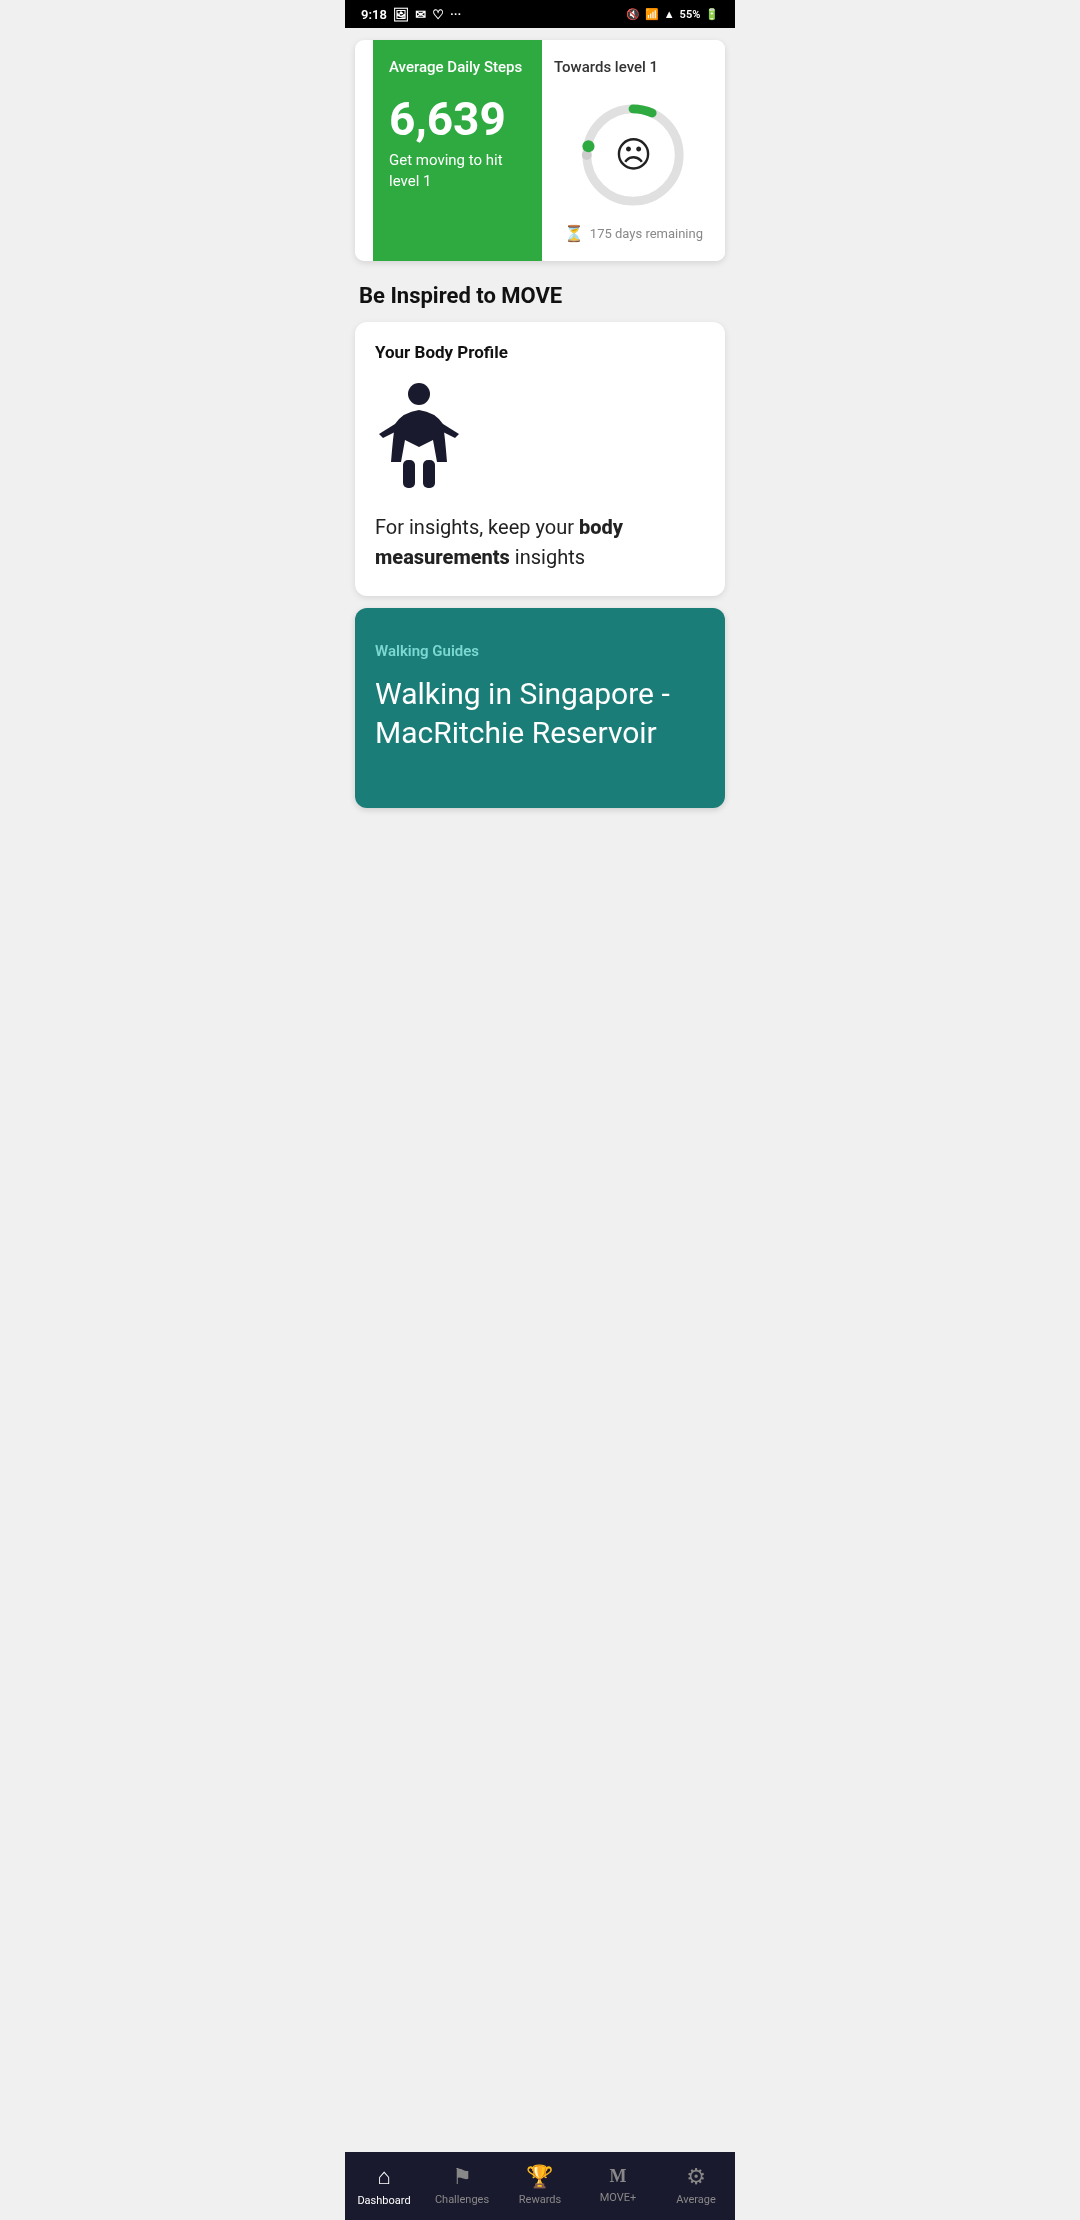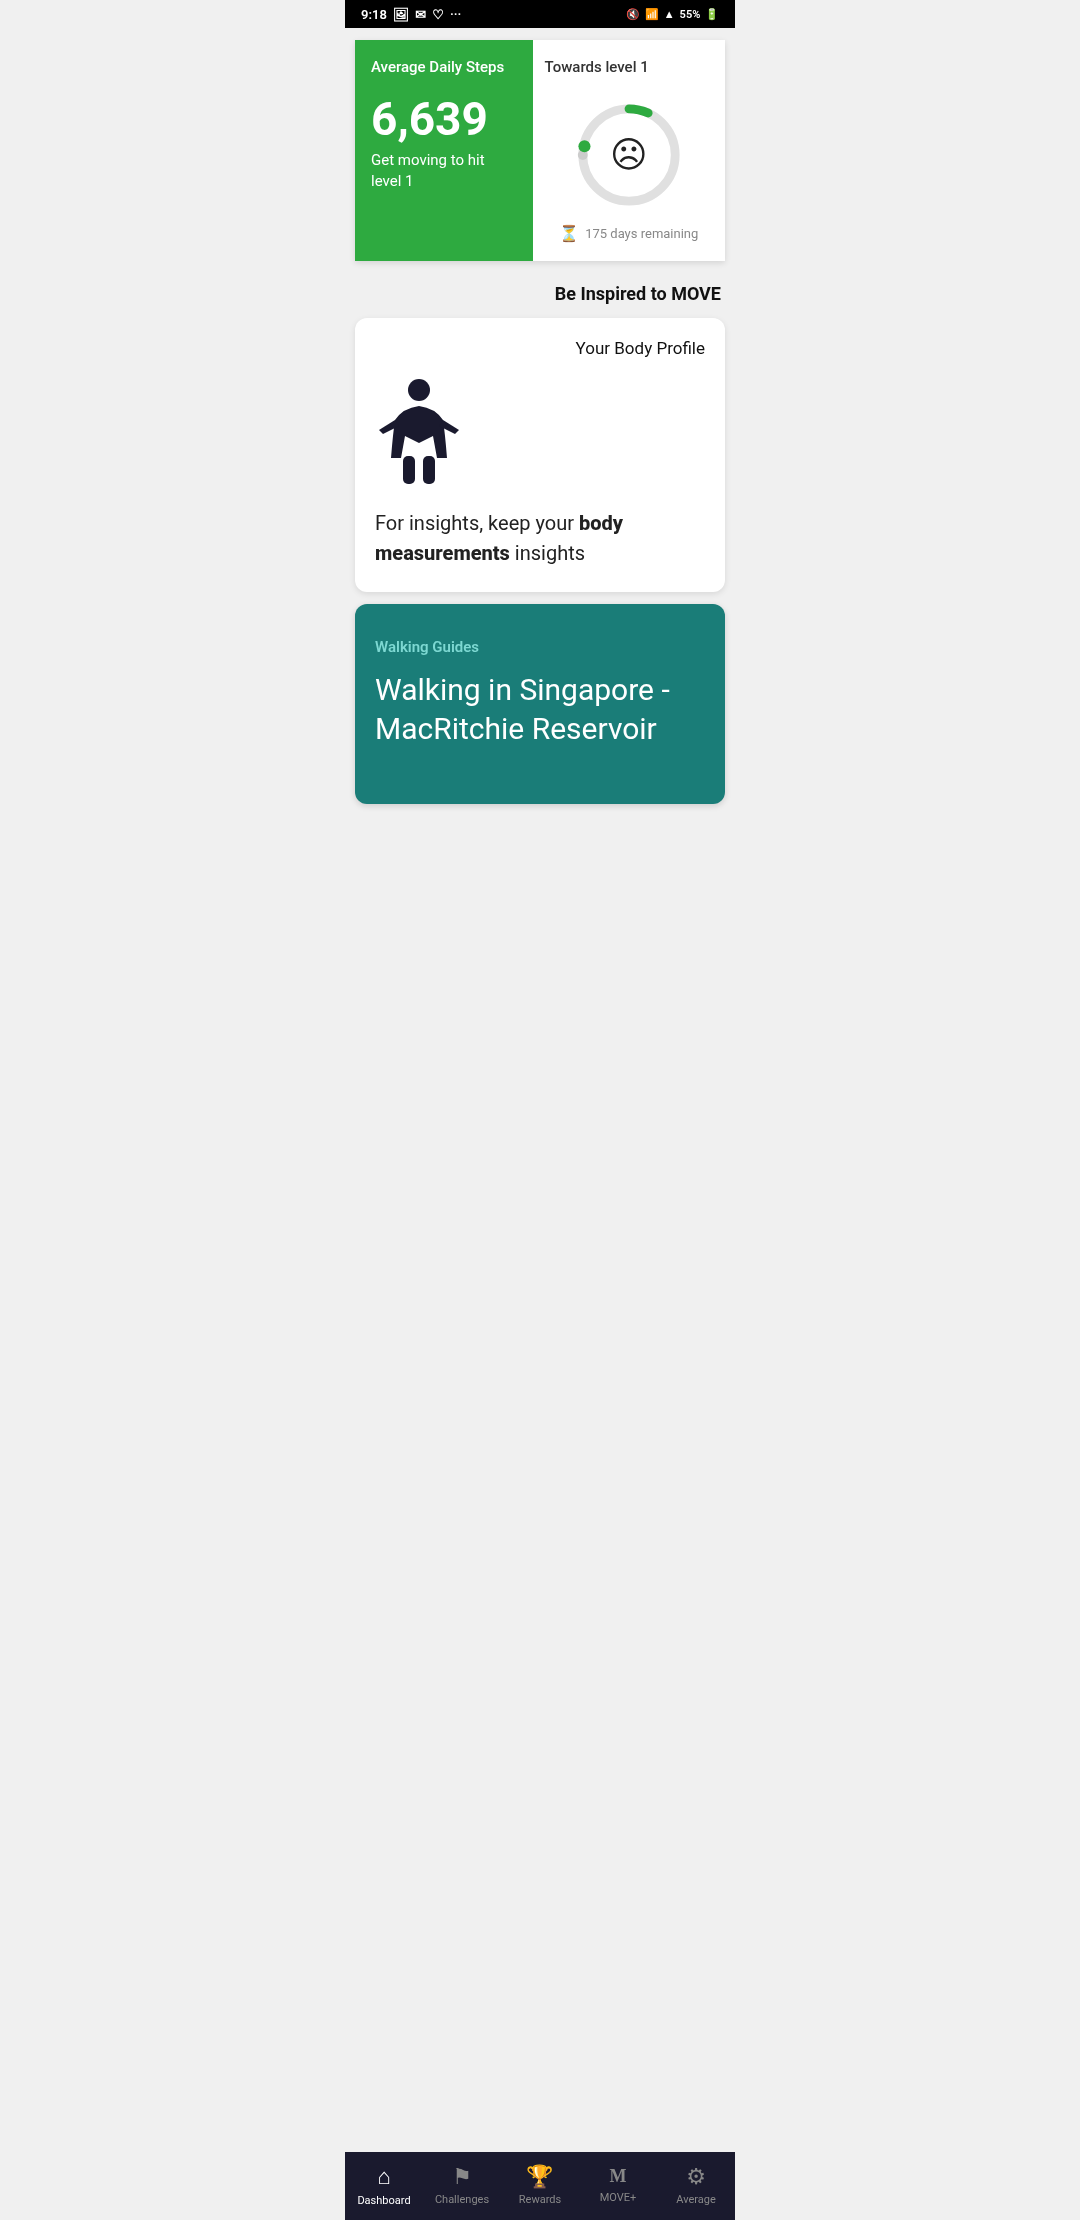--- a/index.html
+++ b/index.html
@@ -33,25 +33,26 @@
     
     .scroll-area {
       background: #f0f0f0;
       padding-bottom: 70px;
     }
 
     
     .top-card {
       background: #fff;
       margin: 12px 10px;
-      border-radius: 0;
+      border-radius: 9px;
       overflow: hidden;
       box-shadow: 0 2px 6px rgba(0,0,0,0.12);
       display: flex;
       min-height: 220px;
+      padding-left: 18px;
     }
 
     .steps-panel {
       background: #2eaa40;
       flex: 0 0 48%;
       padding: 18px 16px;
       display: flex;
       flex-direction: column;
       justify-content: flex-start;
     }
@@ -150,42 +151,40 @@
       font-size: 13px;
     }
 
     .hourglass-icon {
       font-size: 16px;
       color: #999;
     }
 
     
     .section-title {
-      font-size: 18px;
+      font-size: 22px;
       font-weight: 700;
       color: #111;
       padding: 10px 14px 10px;
-      text-align: right;
     }
 
     
     .body-profile-card {
       background: #fff;
       margin: 4px 10px 12px;
       border-radius: 12px;
       padding: 20px 20px 24px;
       box-shadow: 0 2px 6px rgba(0,0,0,0.1);
     }
 
     .card-title {
       font-size: 17px;
-      font-weight: 400;
+      font-weight: 700;
       color: #111;
       margin-bottom: 20px;
-      text-align: right;
     }
 
     .body-figure {
       font-size: 80px;
       color: #1a1a2e;
       margin-bottom: 20px;
       display: flex;
       align-items: center;
     }
 

